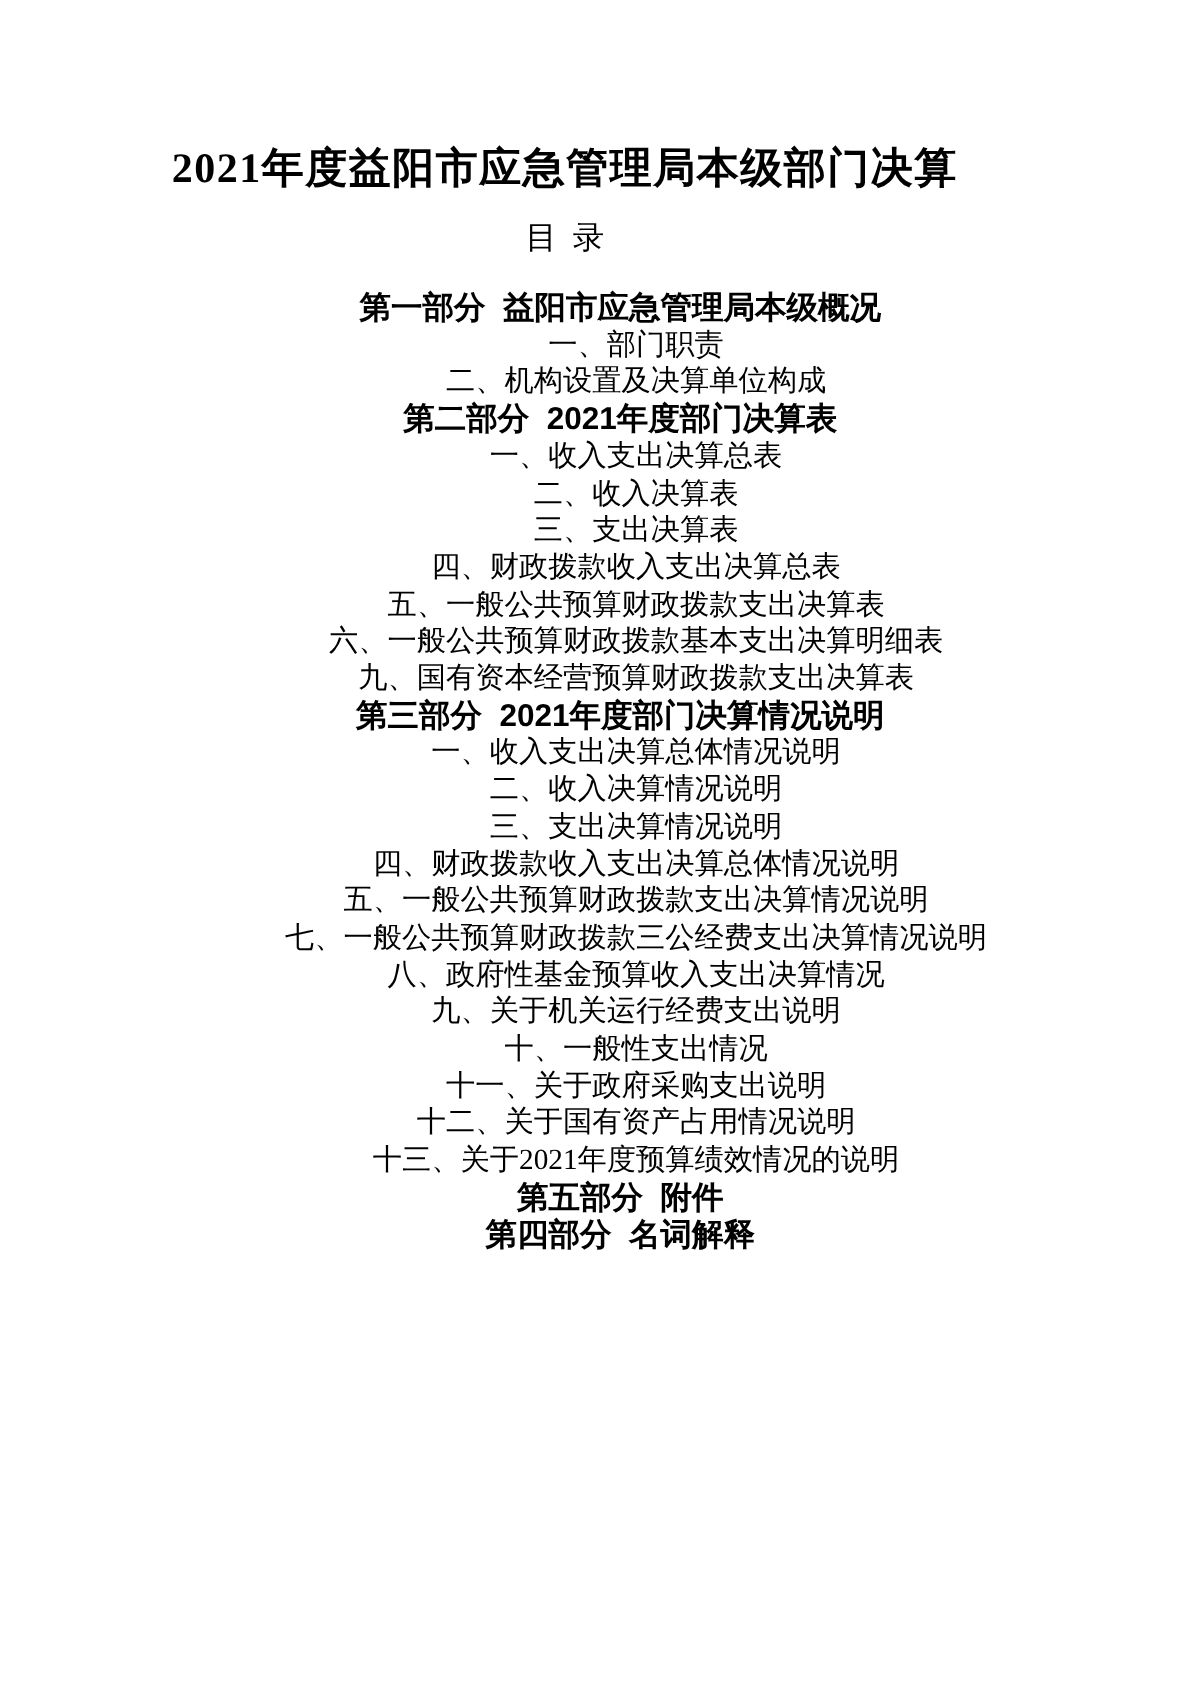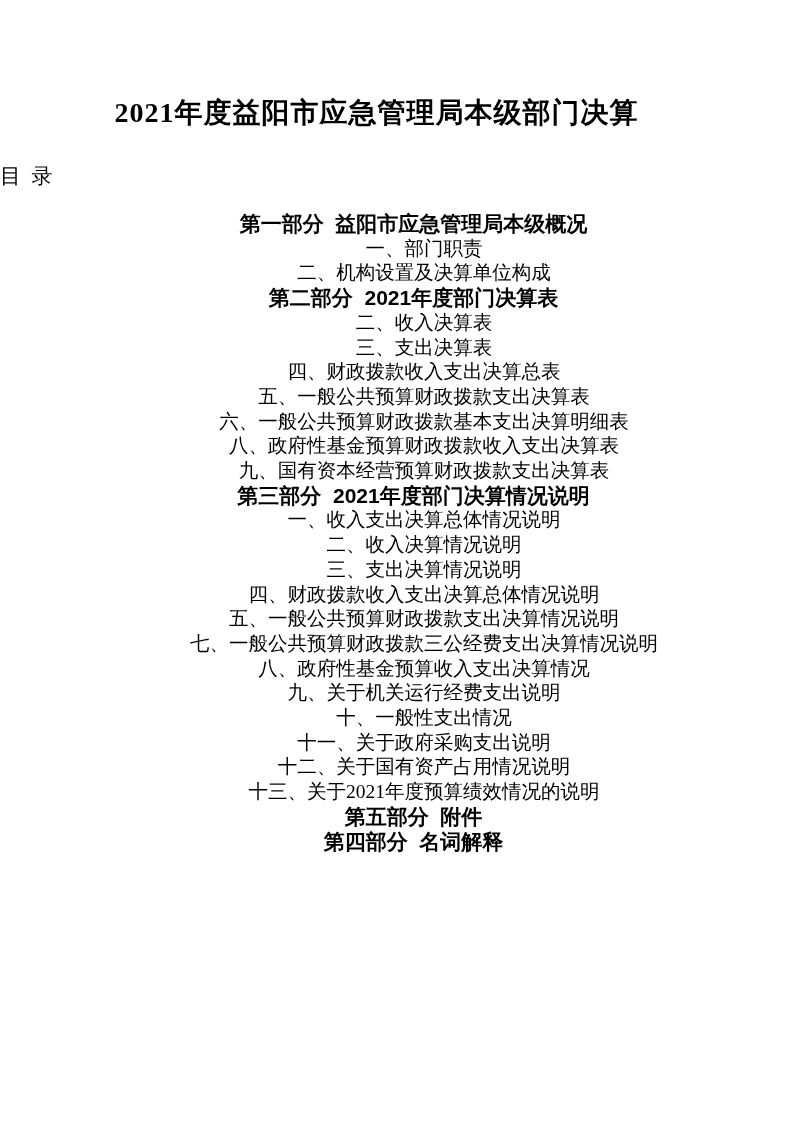--- a/index.html
+++ b/index.html
@@ -20,22 +20,22 @@
     margin: 0;
     padding-top: 96px;
     text-align: center;
     font-size: 28px;
     font-weight: bold;
     letter-spacing: 1px;
     line-height: 34px;
     white-space: pre;
   }
   .toc-heading {
-    margin-top: 34px;
-    text-align: left;
+    margin-top: 16px;
+    text-align: center;
     font-size: 21px;
     font-weight: normal;
     line-height: 24px;
     white-space: pre;
   }
   .toc-list {
     margin-top: 24px;
     padding-left: 114px;
     padding-right: 40px;
     text-align: center;
@@ -59,26 +59,26 @@
 <body>
 
 <div class="page">
   <div class="doc-title">2021年度益阳市应急管理局本级部门决算</div>
   <div class="toc-heading">目  录</div>
   <div class="toc-list">
       <div class="toc-line section">第一部分  益阳市应急管理局本级概况</div>
       <div class="toc-line item">一、部门职责</div>
       <div class="toc-line item">二、机构设置及决算单位构成</div>
       <div class="toc-line section">第二部分  2021年度部门决算表</div>
+      <div class="toc-line item">一、收入支出决算总表</div>
       <div class="toc-line item">二、收入决算表</div>
       <div class="toc-line item">三、支出决算表</div>
       <div class="toc-line item">四、财政拨款收入支出决算总表</div>
       <div class="toc-line item">五、一般公共预算财政拨款支出决算表</div>
       <div class="toc-line item">六、一般公共预算财政拨款基本支出决算明细表</div>
-      <div class="toc-line item">八、政府性基金预算财政拨款收入支出决算表</div>
       <div class="toc-line item">九、国有资本经营预算财政拨款支出决算表</div>
       <div class="toc-line section">第三部分  2021年度部门决算情况说明</div>
       <div class="toc-line item">一、收入支出决算总体情况说明</div>
       <div class="toc-line item">二、收入决算情况说明</div>
       <div class="toc-line item">三、支出决算情况说明</div>
       <div class="toc-line item">四、财政拨款收入支出决算总体情况说明</div>
       <div class="toc-line item">五、一般公共预算财政拨款支出决算情况说明</div>
       <div class="toc-line item">七、一般公共预算财政拨款三公经费支出决算情况说明</div>
       <div class="toc-line item">八、政府性基金预算收入支出决算情况</div>
       <div class="toc-line item">九、关于机关运行经费支出说明</div>

